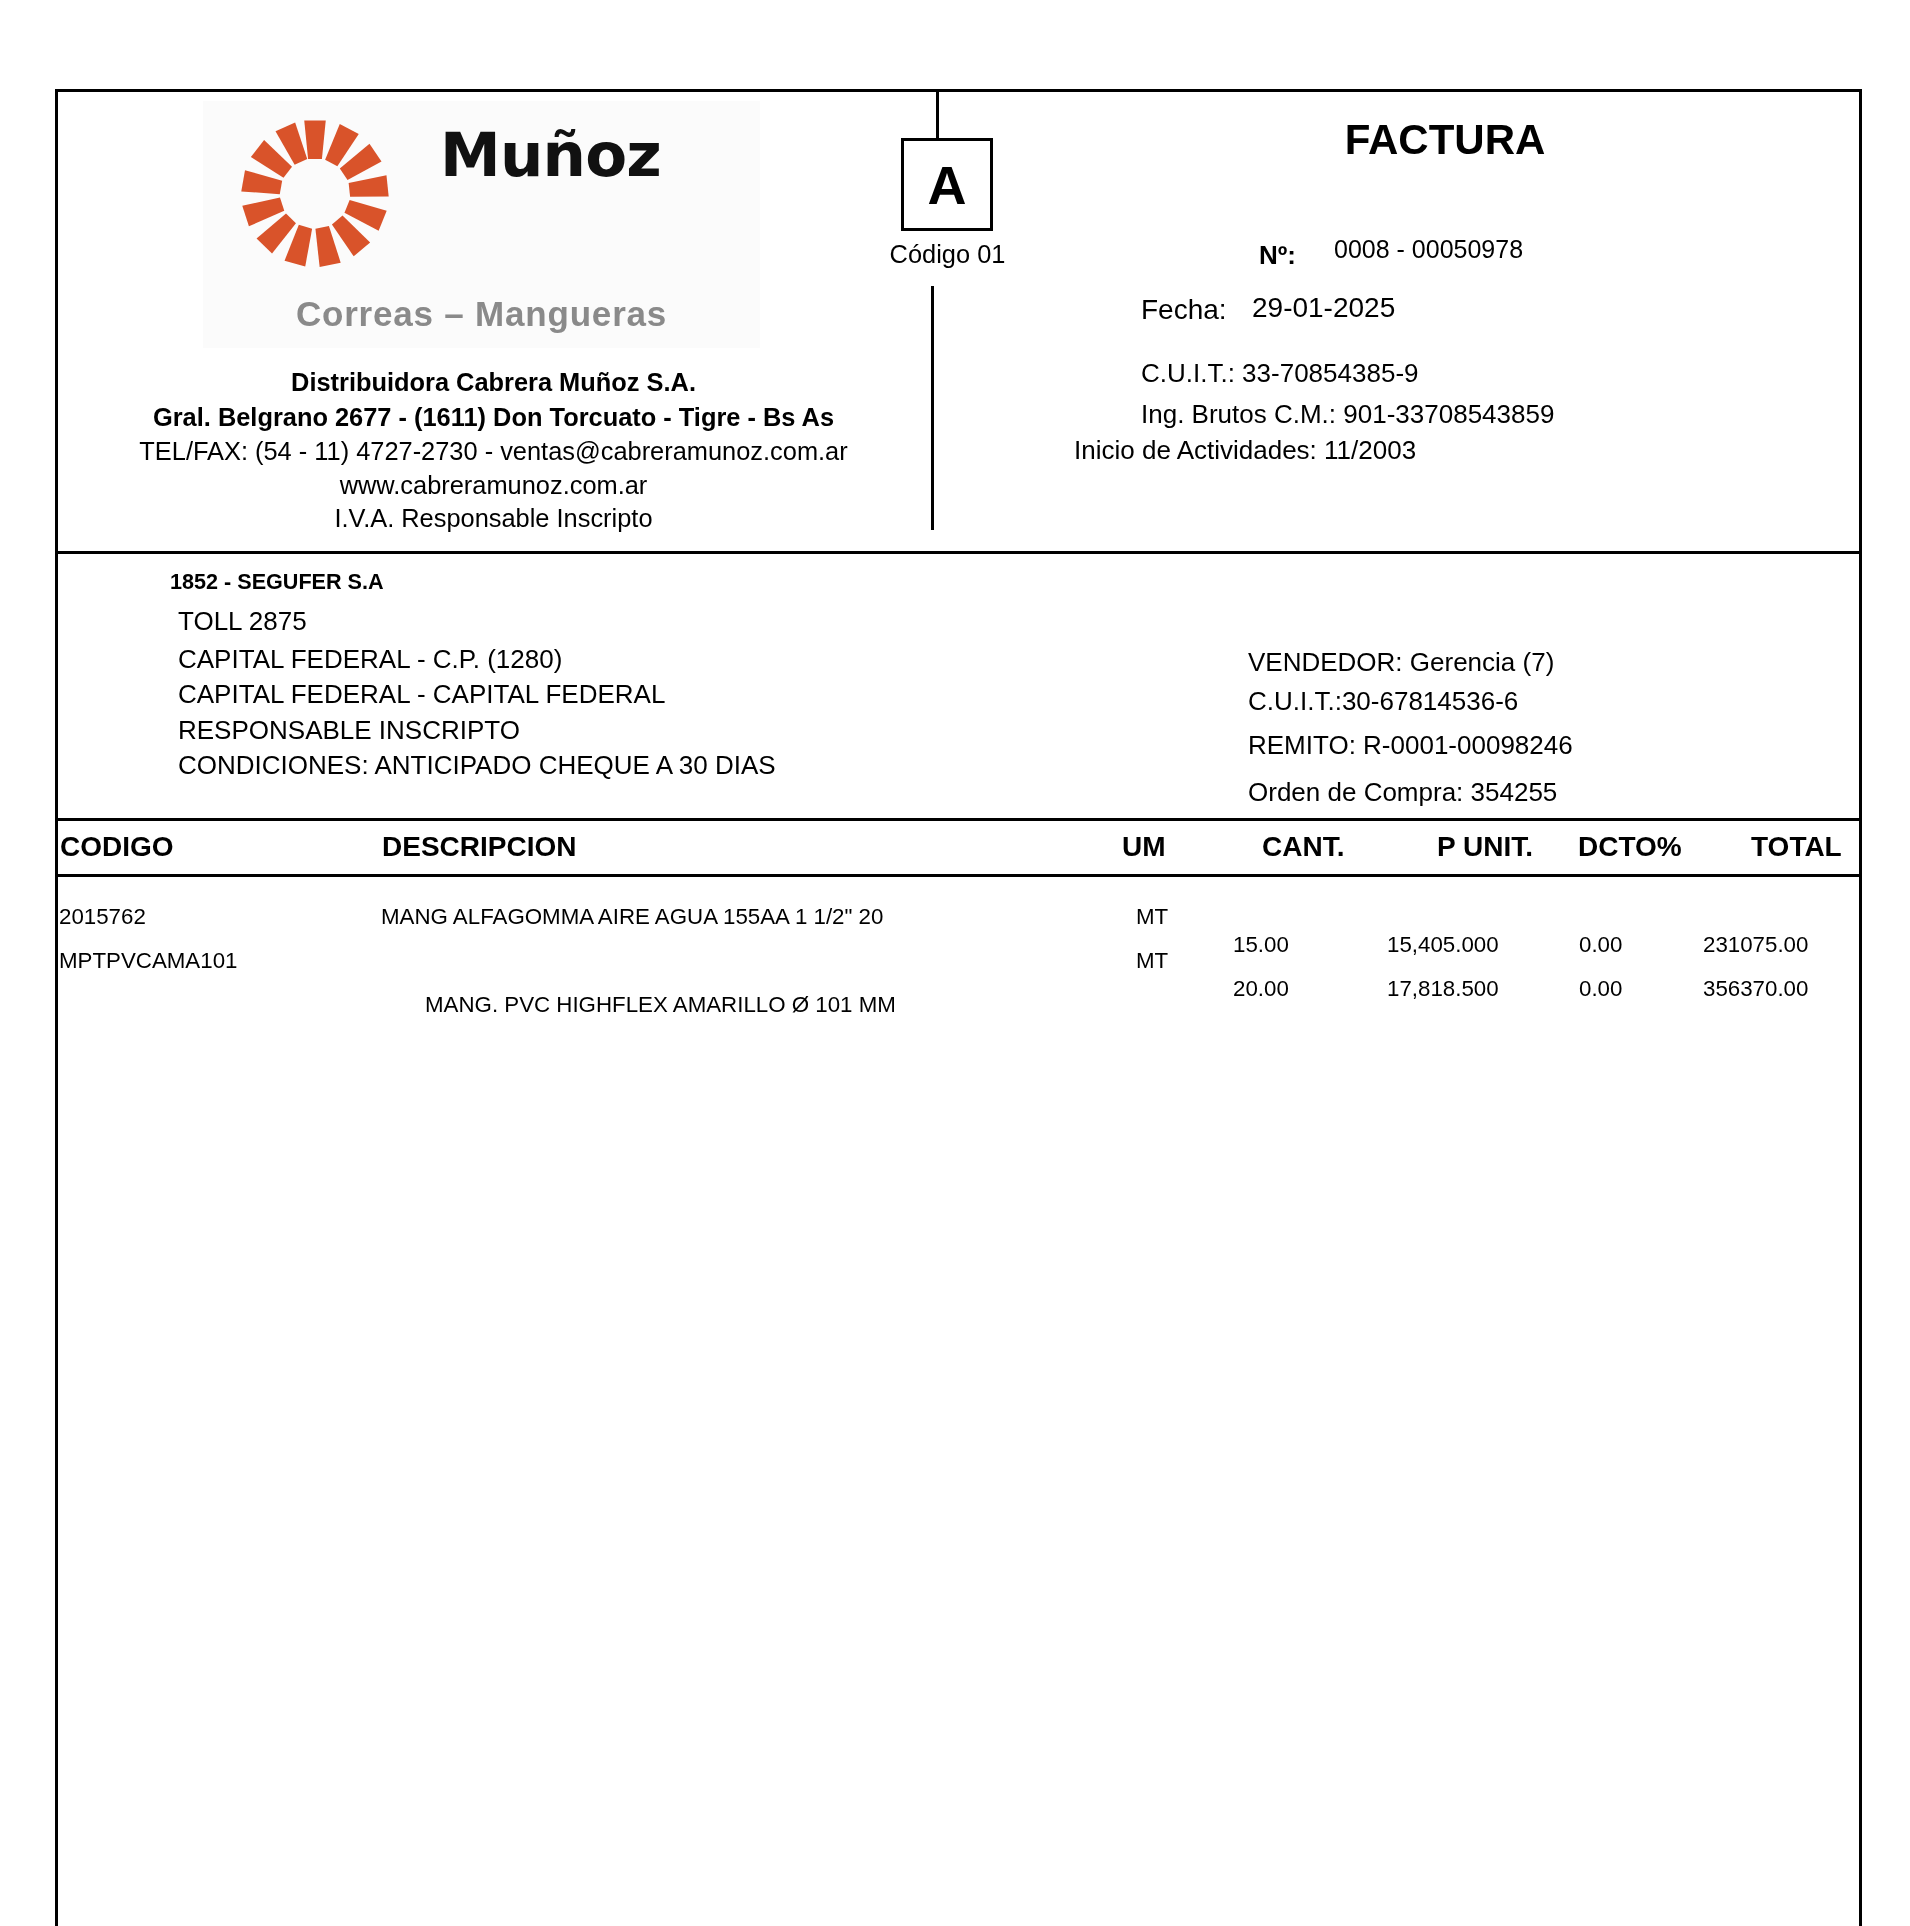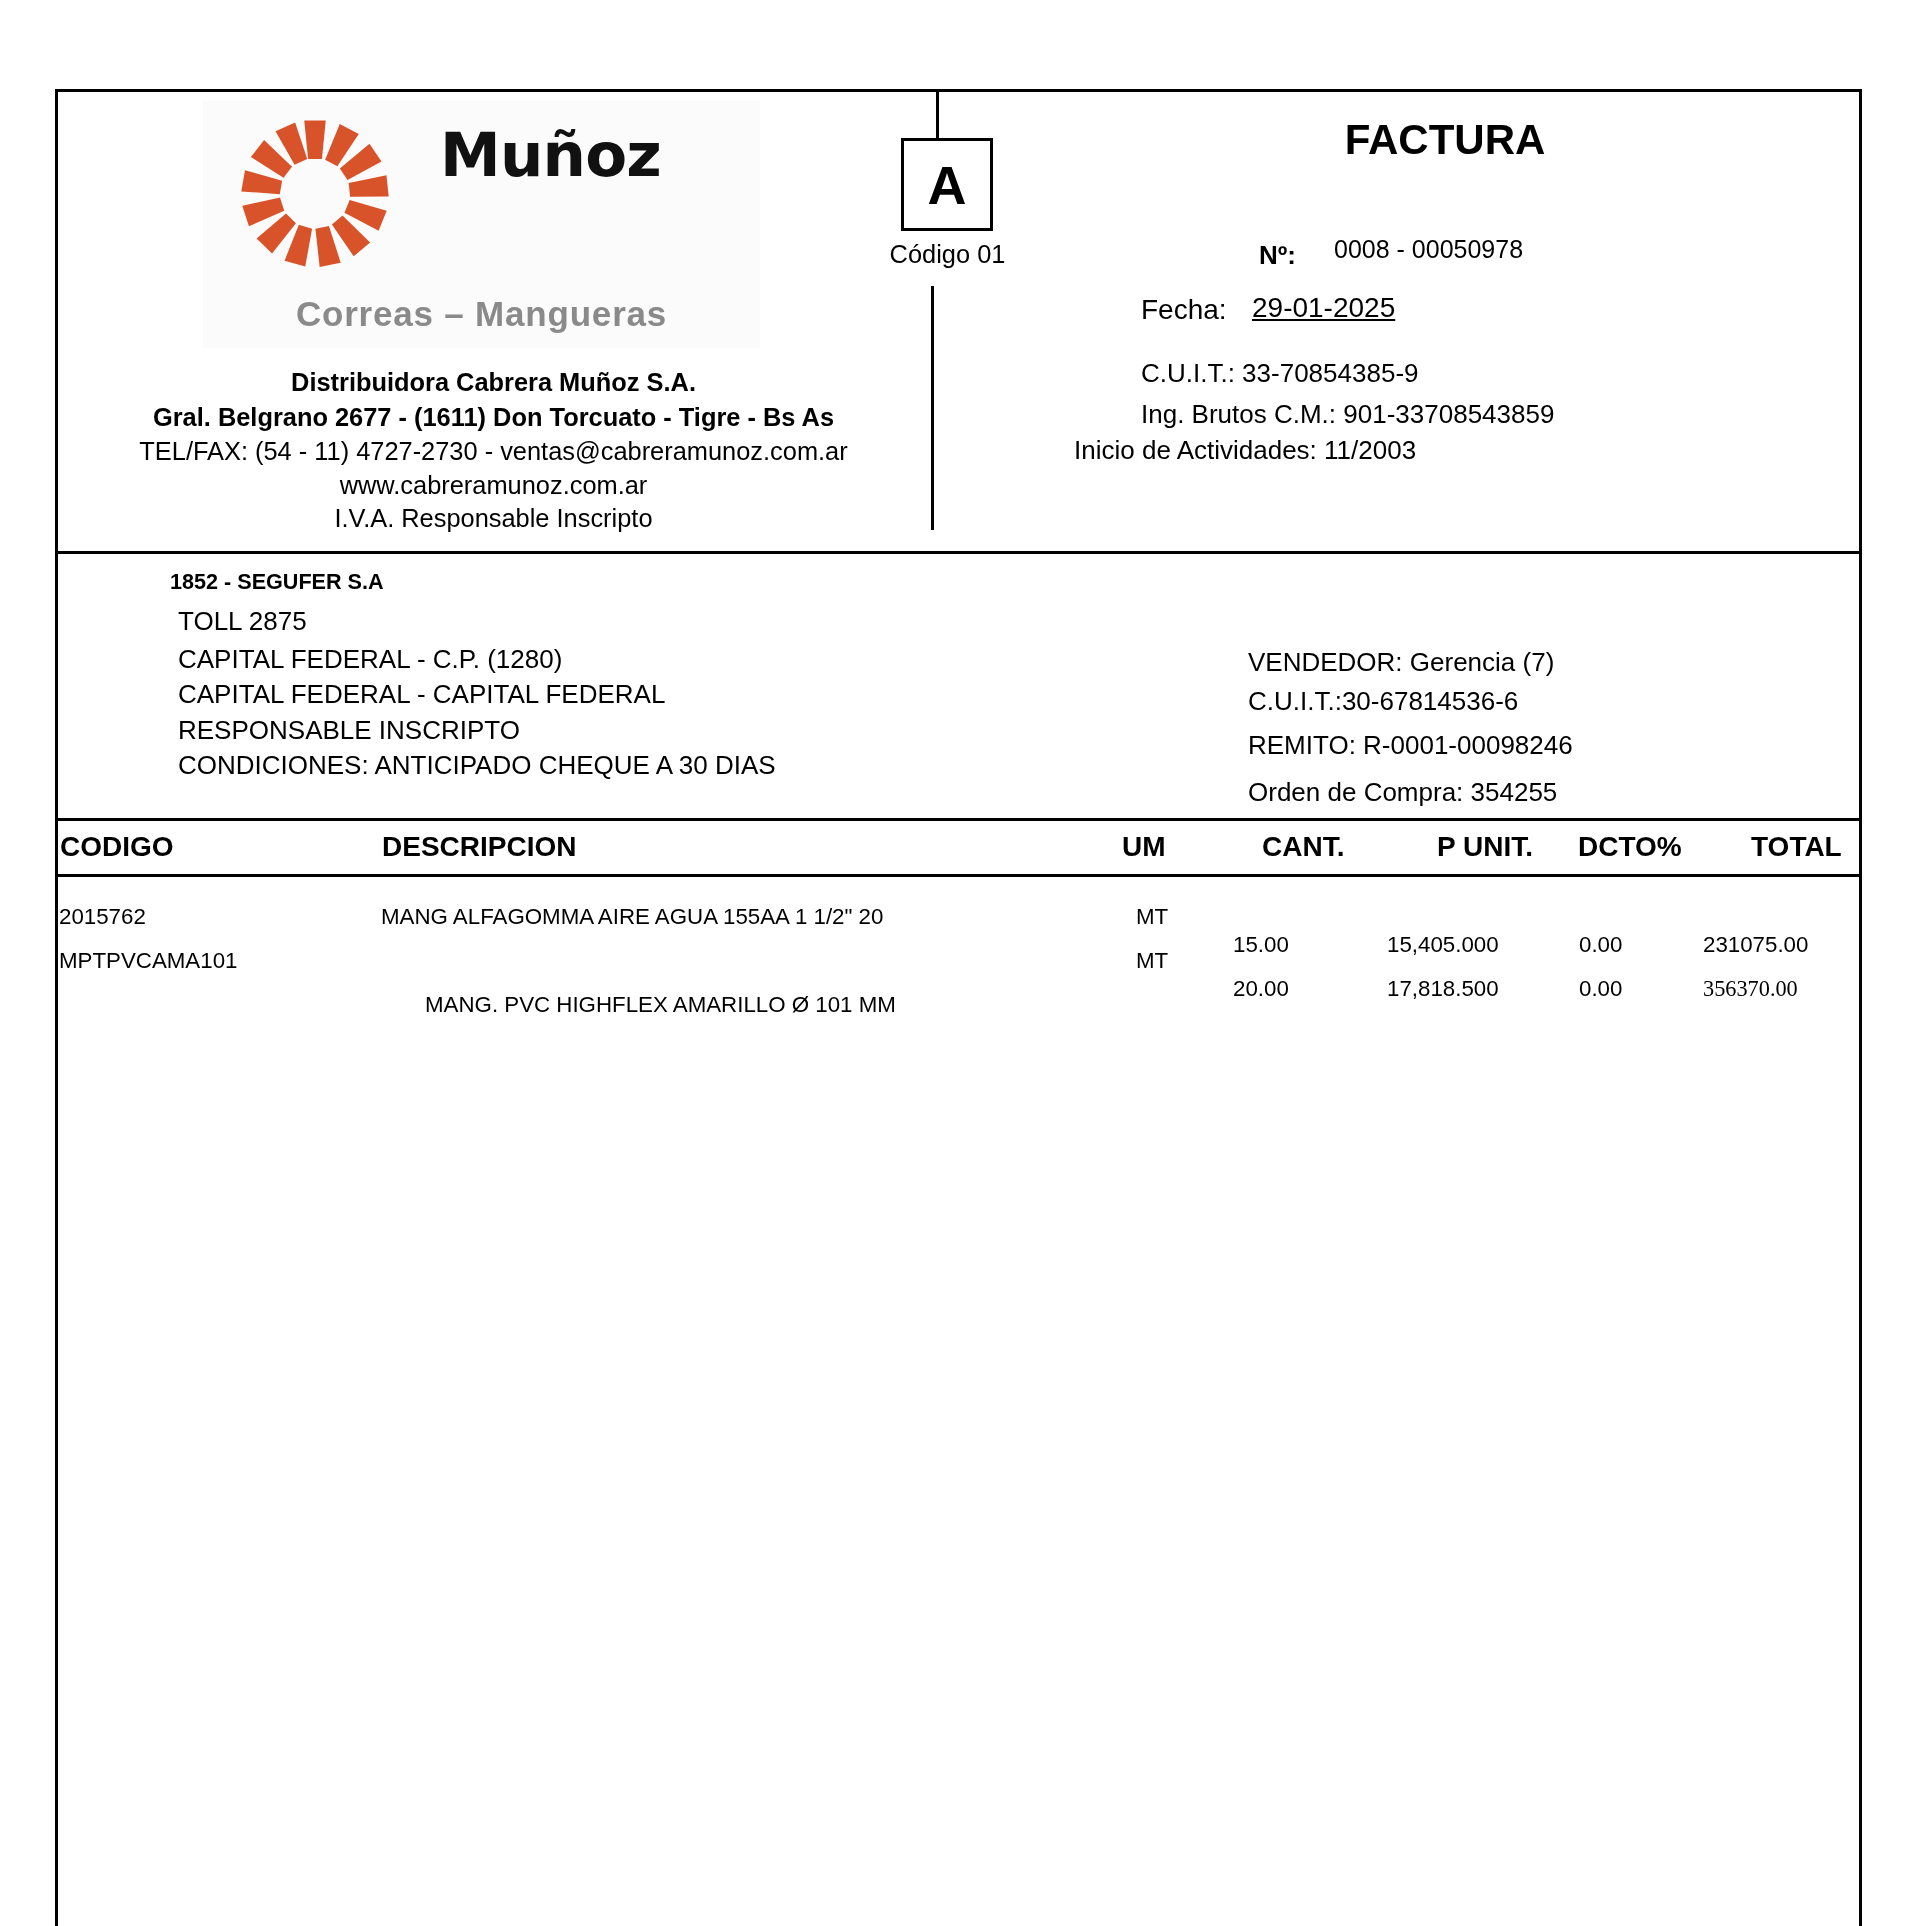--- a/index.html
+++ b/index.html
@@ -80,21 +80,21 @@
 <div class="co-line" style="top:471px;">www.cabreramunoz.com.ar</div>
 <div class="co-line" style="top:504px;">I.V.A. Responsable Inscripto</div>
 
 <div class="letter-box">A</div>
 <div class="codigo">Código 01</div>
 
 <div class="factura-title">FACTURA</div>
 <div class="abs bold" style="left:1259px; top:240px; font-size:26px;">Nº:</div>
 <div class="abs" style="left:1334px; top:235px; font-size:25px;">0008 - 00050978</div>
 <div class="abs r-text" style="left:1141px; top:294px; font-size:28px;">Fecha:</div>
-<div class="abs r-text" style="left:1252px; top:292px; font-size:28px;text-decoration:underline;">29-01-2025</div>
+<div class="abs r-text" style="left:1252px; top:292px; font-size:28px;">29-01-2025</div>
 <div class="abs r-text" style="left:1141px; top:358px;">C.U.I.T.: 33-70854385-9</div>
 <div class="abs r-text" style="left:1141px; top:399px;">Ing. Brutos C.M.:  901-33708543859</div>
 <div class="abs r-text" style="left:1074px; top:435px;">Inicio de Actividades: 11/2003</div>
 
 <div class="abs bold" style="left:170px; top:569px; font-size:21.6px;">1852 - SEGUFER S.A</div>
 <div class="abs c-text" style="left:178px; top:606px;">TOLL 2875</div>
 <div class="abs c-text" style="left:178px; top:644px;">CAPITAL FEDERAL - C.P. (1280)</div>
 <div class="abs c-text" style="left:178px; top:679px;">CAPITAL FEDERAL - CAPITAL FEDERAL</div>
 <div class="abs c-text" style="left:178px; top:715px;">RESPONSABLE INSCRIPTO</div>
 <div class="abs c-text" style="left:178px; top:750px;">CONDICIONES: ANTICIPADO CHEQUE A 30 DIAS</div>
@@ -121,15 +121,15 @@
   <div class="td right" style="left:1579px; width:102px; top:904px;">0.00</div>
   <div class="td right" style="left:1703px; width:140px; top:904px;">231075.00</div>
 </div>
 <div>
   <div class="td" style="left:59px; top:948px;">MPTPVCAMA101</div>
   <div class="td" style="left:381px; top:992px;margin-left:44px;">MANG. PVC HIGHFLEX AMARILLO Ø 101 MM</div>
   <div class="td" style="left:1136px; top:948px;">MT</div>
   <div class="td right" style="left:1233px; width:123px; top:948px;">20.00</div>
   <div class="td right" style="left:1387px; width:153px; top:948px;">17,818.500</div>
   <div class="td right" style="left:1579px; width:102px; top:948px;">0.00</div>
-  <div class="td right" style="left:1703px; width:140px; top:948px;font-family:Liberation Serif, serif;">356370.00</div>
+  <div class="td right" style="left:1703px; width:140px; top:948px;">356370.00</div>
 </div>
 
 
 </body></html>

